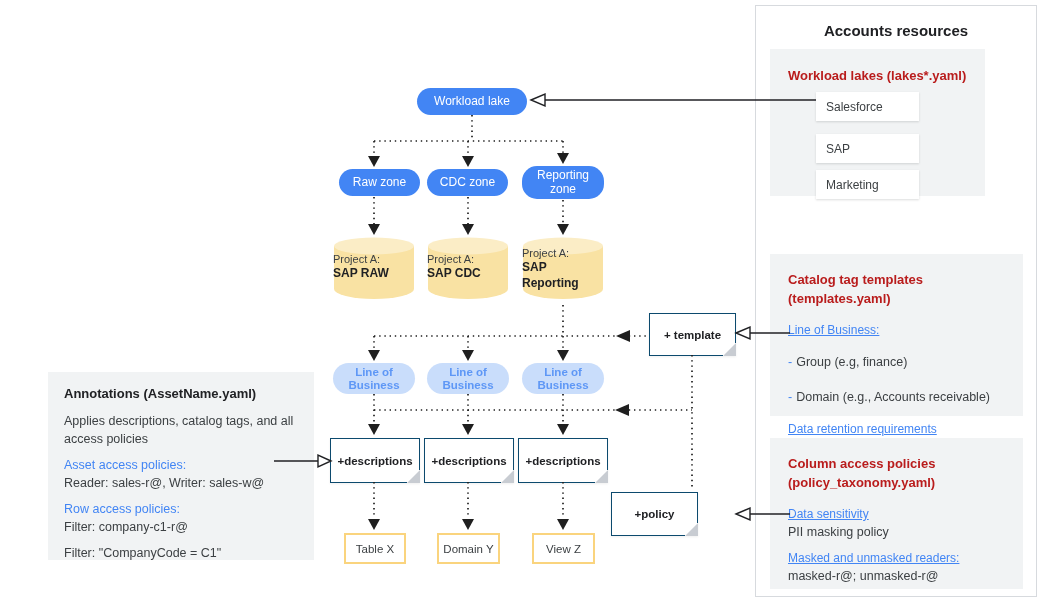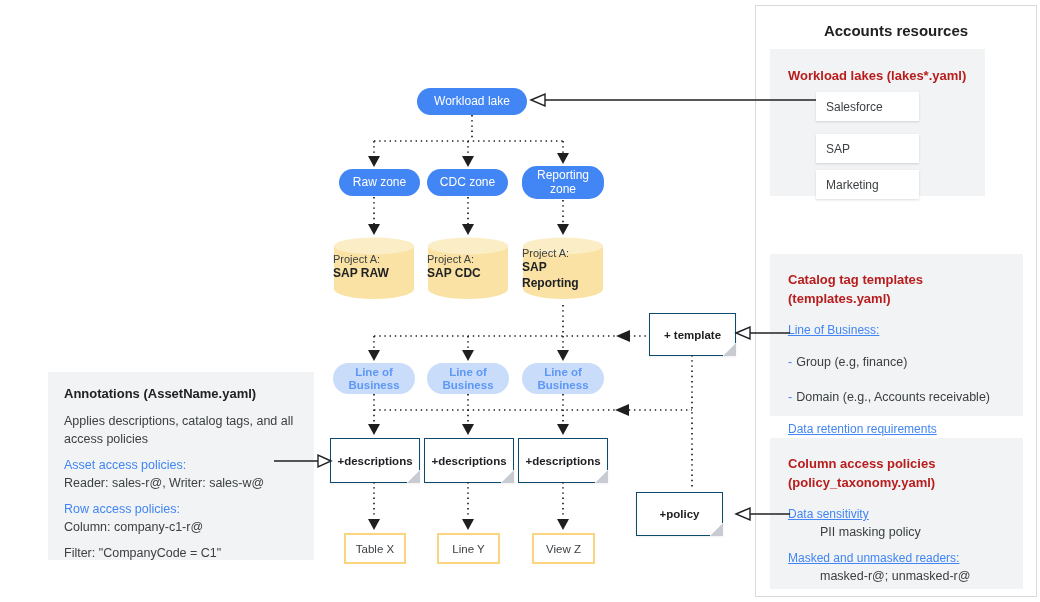--- a/index.html
+++ b/index.html
@@ -71,21 +71,21 @@
   .sec-h{font-size:13px;font-weight:bold;color:#b91c1c;line-height:19px;width:210px;}
   .lake-card{
     width:93px;height:29px;background:#fff;margin:7px 0 0 28px;
     display:flex;align-items:center;padding-left:10px;font-size:12px;color:#3c4043;
     box-shadow:0 1px 2px rgba(60,64,67,.18);
   }
   .lake-card.first{margin-top:13px;}
   .rp-sec .blue-h{font-size:12px;margin-top:15px;text-decoration:underline;}
   .bullet{font-size:12.5px;line-height:19px;color:#3c4043;margin-top:16px;}
   .bullet .dash{color:#4285f4;margin-right:4px;}
-  .rp-sec .body-t{font-size:12.5px;line-height:19px;color:#3c4043;margin-top:2px;margin-left:32px;}
+  .rp-sec .body-t{font-size:12.5px;line-height:19px;color:#3c4043;margin-top:2px;}
   
   .connectors{position:absolute;left:0;top:0;z-index:6;pointer-events:none;}
   .connectors line.solid{stroke:#202124;stroke-width:1.5;}
   .connectors line.dot{stroke:#1f1f1f;stroke-width:1.7;stroke-dasharray:1.4 3.8;}
   .connectors polygon.fill-arrow{fill:#1f1f1f;}
   .connectors polygon.open-arrow{fill:#fff;stroke:#202124;stroke-width:1.4;}
 </style>
 </head>
 <body>
 
@@ -124,33 +124,33 @@
 
   <div class="pill lob" style="left:333px;top:363px;width:82px;height:31px;padding:0 14px;box-sizing:border-box">Line of Business</div>
   <div class="pill lob" style="left:427px;top:363px;width:82px;height:31px;padding:0 14px;box-sizing:border-box">Line of Business</div>
   <div class="pill lob" style="left:522px;top:363px;width:82px;height:31px;padding:0 14px;box-sizing:border-box">Line of Business</div>
 
   <div class="note" style="left:330px;top:438px;width:88px;height:43px">+descriptions</div>
   <div class="note" style="left:424px;top:438px;width:88px;height:43px">+descriptions</div>
   <div class="note" style="left:518px;top:438px;width:88px;height:43px">+descriptions</div>
 
   <div class="note" style="left:649px;top:313px;width:85px;height:41px">+ template</div>
-  <div class="note" style="left:636px;top:492px;width:85px;height:42px">+policy</div>
+  <div class="note" style="left:611px;top:492px;width:85px;height:42px">+policy</div>
 
   <div class="ytable" style="left:344px;top:533px;width:62px;height:31px;box-sizing:border-box">Table X</div>
-  <div class="ytable" style="left:437px;top:533px;width:63px;height:31px;box-sizing:border-box">Line Y</div>
+  <div class="ytable" style="left:437px;top:533px;width:63px;height:31px;box-sizing:border-box">Domain Y</div>
   <div class="ytable" style="left:532px;top:533px;width:63px;height:31px;box-sizing:border-box">View Z</div>
 
   <div class="left-panel">
     <div class="p-title">Annotations (AssetName.yaml)</div>
     <div>Applies descriptions, catalog tags, and all access policies</div>
     <div class="blue-h">Asset access policies:</div>
     <div>Reader: sales-r@, Writer: sales-w@</div>
     <div class="blue-h">Row access policies:</div>
-    <div>Column: company-c1-r@</div>
+    <div>Filter: company-c1-r@</div>
     <div class="fline">Filter: "CompanyCode = C1"</div>
   </div>
 
   <div class="right-panel">
     <div class="rp-title">Accounts resources</div>
 
     <div class="rp-sec sec-lakes">
       <div class="sec-h">Workload lakes (lakes*.yaml)</div>
       <div class="lake-card">Salesforce</div>
       <div class="lake-card first">SAP</div>

